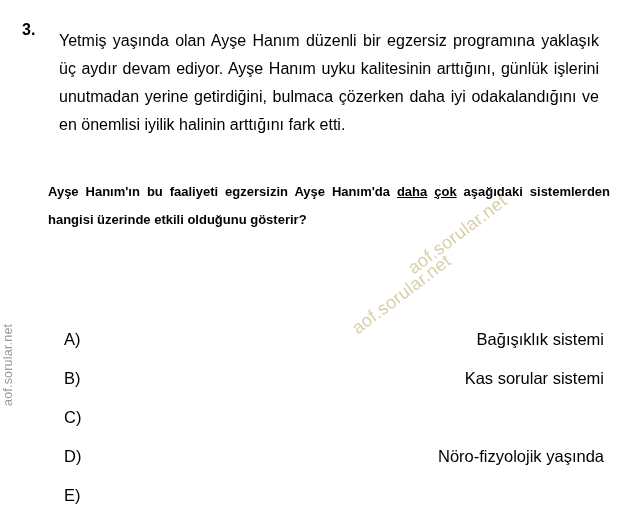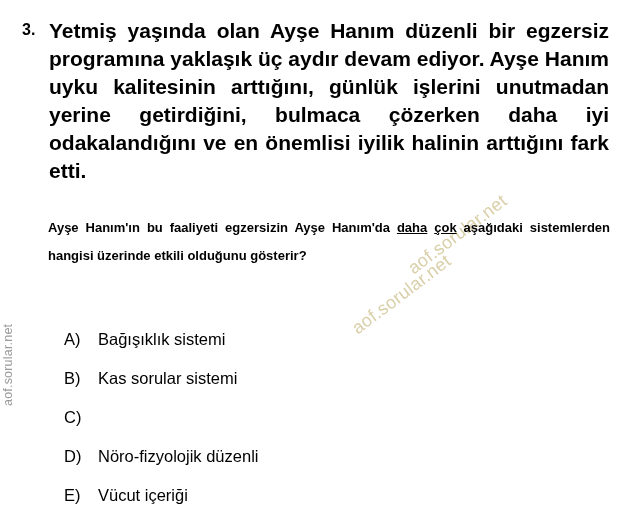--- a/index.html
+++ b/index.html
@@ -63,26 +63,25 @@
     font-size: 16px;
     width: 26px;
     flex: 0 0 26px;
     text-align: left;
     line-height: 28px;
   }
   .q-body {
     flex: 1 1 auto;
   }
   .stem {
-    font-size: 21px;
+    font-size: 16px;
     line-height: 28px;
     text-align: justify;
     text-justify: inter-word;
-    margin: 1px;
-    font-weight: bold;
+    margin: 11px;
   }
   .ask {
     font-size: 13px;
     line-height: 28px;
     font-weight: bold;
     text-align: justify;
     text-justify: inter-word;
     margin: 0;
     padding-top: 28px;
   }
@@ -99,20 +98,21 @@
     align-items: baseline;
     height: 39px;
     font-size: 16.5px;
   }
   .opt-letter {
     width: 34px;
     flex: 0 0 34px;
   }
   .opt-text {
     flex: 1 1 auto;
+    text-align: right;
   }
 </style>
 </head>
 <body>
 
 <div class="page">
 
   <div class="side-watermark">aof.sorular.net</div>
   <div class="diag-watermark wm-a">aof.sorular.net</div>
   <div class="diag-watermark wm-b">aof.sorular.net</div>
@@ -134,21 +134,20 @@
     </div>
     <div class="option">
       <span class="opt-letter">B)</span>
       <span class="opt-text">Kas sorular sistemi</span>
     </div>
     <div class="option">
       <span class="opt-letter">C)</span>
     </div>
     <div class="option">
       <span class="opt-letter">D)</span>
-      <span class="opt-text">Nöro-fizyolojik düzenli</span>
+      <span class="opt-text">Nöro-fizyolojik yaşında</span>
     </div>
     <div class="option">
       <span class="opt-letter">E)</span>
-      <span class="opt-text">Vücut içeriği</span>
     </div>
   </div>
 
 </div>
 
 </body></html>

